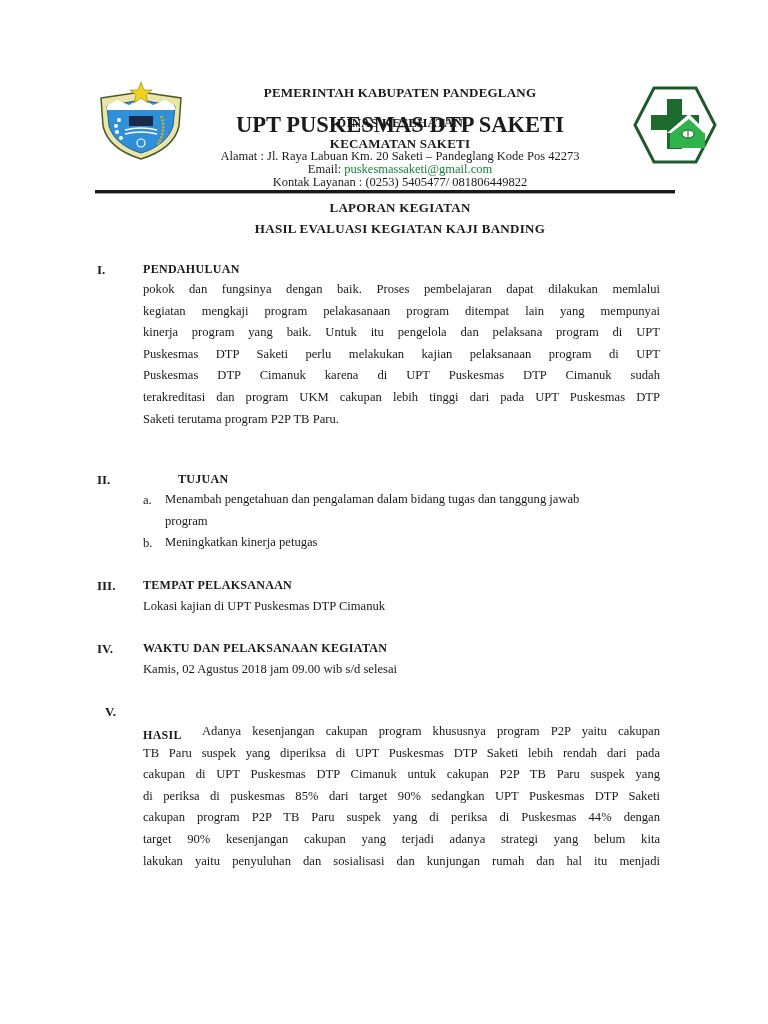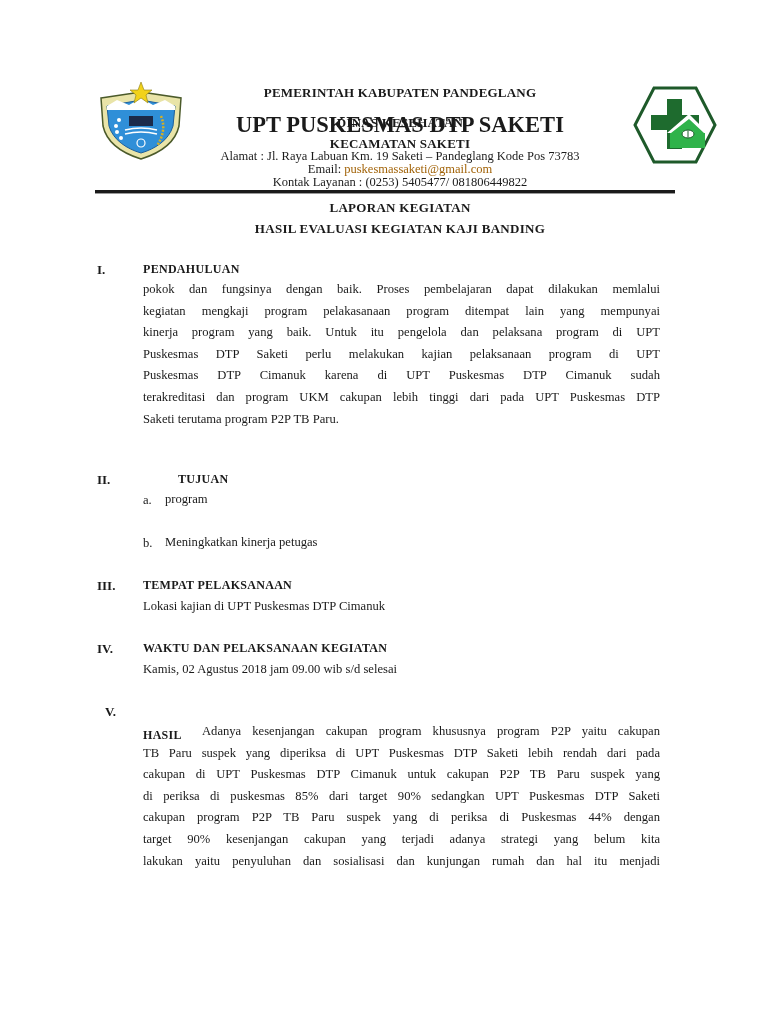--- a/index.html
+++ b/index.html
@@ -2,21 +2,21 @@
 <html><head>
 <meta charset="utf-8">
 <style>
   html, body { margin: 0; padding: 0; background: #ffffff; }
   body { width: 768px; height: 1024px; position: relative; overflow: hidden;
          font-family: "Liberation Serif", "DejaVu Serif", serif; color: #1a1a1a; }
   .abs { position: absolute; }
   .hdr-small { font-size: 13px; font-weight: bold; left: 200px; width: 400px; text-align: center; letter-spacing: 0.2px; }
   .hdr-big { font-size: 22.5px; font-weight: bold; left: 150px; width: 500px; text-align: center; }
   .hdr-line { font-size: 12.5px; left: 150px; width: 500px; text-align: center; }
-  .email-link { color: #a16207; margin-top: 39px; }
+  .email-link { color: #15803d; margin-top: 39px; }
   .rule { left: 95px; width: 580px; height: 3px; background: #1a1a1a; top: 190px;
           box-shadow: 0 1px 0 #9a9a9a; }
   .title { font-size: 13px; font-weight: bold; left: 100px; width: 600px; text-align: center; letter-spacing: 0.3px; }
   .sec-num { font-size: 13px; font-weight: bold; left: 97px; }
   .sec-title { font-size: 12px; font-weight: bold; left: 143px; letter-spacing: 0.3px; }
   .para { font-size: 12.6px; line-height: 21.6px; left: 143px; width: 517px; text-align: justify; }
   .para .ln { display: block; text-align: justify; text-align-last: justify; height: 21.6px; white-space: nowrap; }
   .para .ln.last { text-align-last: left; }
   .para .ln.indent { padding-left: 59px; }
   .plain { font-size: 12.6px; left: 143px; }
@@ -51,21 +51,21 @@
     <polygon points="37,47 56,30 72,47 72,62 37,62" fill="#2fb34a"></polygon>
     <polygon points="34,47 56,28 75,47 71,47 56,33 38,47" fill="#ffffff"></polygon>
     <ellipse cx="55" cy="48" rx="6" ry="4" fill="#ffffff" stroke="#1e5a2a" stroke-width="1"></ellipse>
     <line x1="55" y1="44.5" x2="55" y2="51.5" stroke="#1e5a2a" stroke-width="1"></line>
   </svg>
 
   <div class="abs hdr-small" style="top:85px;">PEMERINTAH KABUPATEN PANDEGLANG</div>
   <div class="abs hdr-small" style="top:115px;">DINAS KESEHATAN</div>
   <div class="abs hdr-big" style="top:112px;">UPT PUSKESMAS DTP SAKETI</div>
   <div class="abs hdr-small" style="top:136px;">KECAMATAN SAKETI</div>
-  <div class="abs hdr-line" style="top:149px;">Alamat : Jl. Raya Labuan Km. 19 Saketi – Pandeglang Kode Pos 73783</div>
+  <div class="abs hdr-line" style="top:149px;">Alamat : Jl. Raya Labuan Km. 20 Saketi – Pandeglang Kode Pos 42273</div>
   <div class="abs hdr-line" style="top:162px;">
     <span>Email: </span><span class="email-link">puskesmassaketi@gmail.com</span>
   </div>
   <div class="abs hdr-line" style="top:175px;">Kontak Layanan : (0253) 5405477/  081806449822</div>
   <div class="abs rule"></div>
 </div>
 
 <div class="abs title" style="top:200px;left:100px;width:600px;">LAPORAN KEGIATAN</div>
 <div class="abs title" style="top:221px;left:100px;width:600px;">HASIL EVALUASI KEGIATAN KAJI BANDING</div>
 
@@ -78,20 +78,21 @@
   <span class="ln">Puskesmas DTP Saketi perlu melakukan kajian pelaksanaan program di UPT</span>
   <span class="ln">Puskesmas DTP Cimanuk karena di UPT Puskesmas DTP Cimanuk sudah</span>
   <span class="ln">terakreditasi dan program UKM cakupan lebih tinggi dari pada UPT Puskesmas DTP</span>
   <span class="ln last">Saketi terutama program P2P TB Paru.</span>
 </div>
 
 <div class="abs sec-num" style="top:472px;">II.</div>
 <div class="abs sec-title" style="top:472px;margin-left:35px;">TUJUAN</div>
 <div class="abs li-mark" style="top:493px;">a.</div>
 <div class="abs li-text" style="top:489px;">
+  <div>Menambah pengetahuan dan pengalaman dalam bidang tugas dan tanggung jawab</div>
   <div>program</div>
 </div>
 <div class="abs li-mark" style="top:536px;">b.</div>
 <div class="abs li-text" style="top:532px;">Meningkatkan kinerja petugas</div>
 
 <div class="abs sec-num" style="top:578px;">III.</div>
 <div class="abs sec-title" style="top:578px;">TEMPAT PELAKSANAAN</div>
 <div class="abs plain" style="top:599px;">Lokasi kajian di UPT Puskesmas DTP Cimanuk</div>
 
 <div class="abs sec-num" style="top:641px;">IV.</div>

